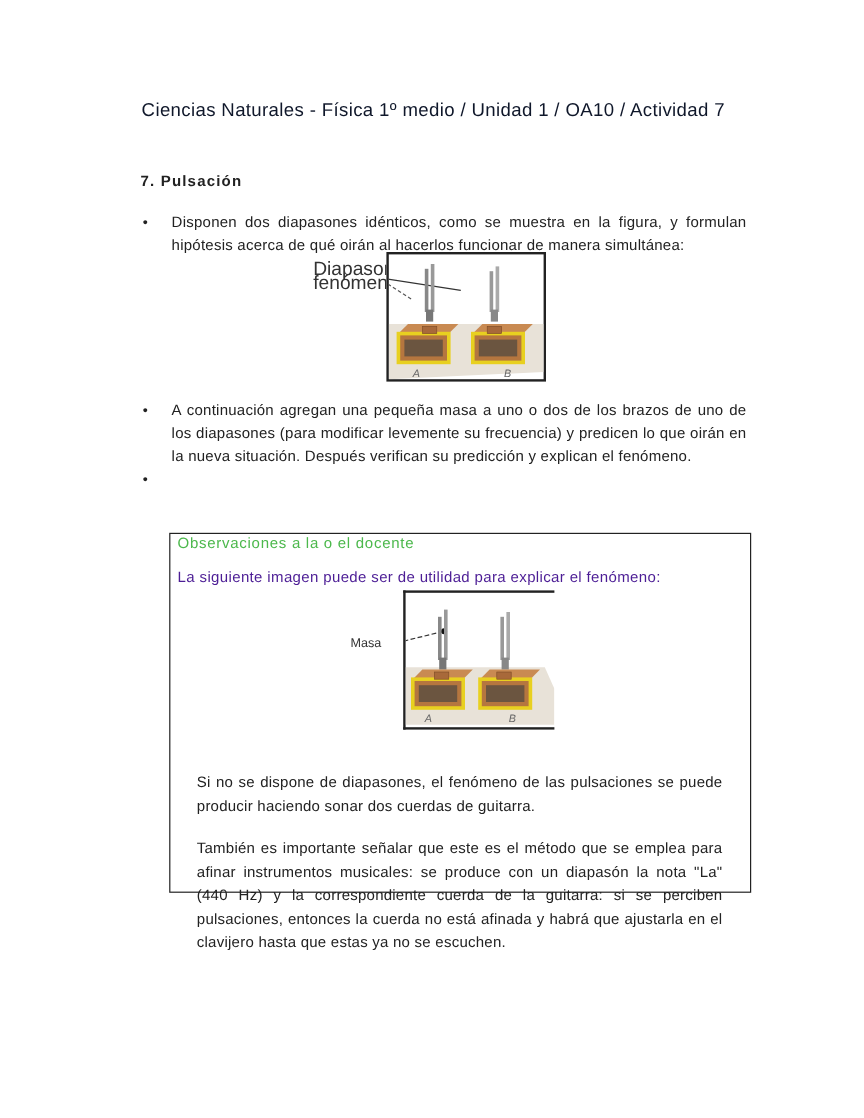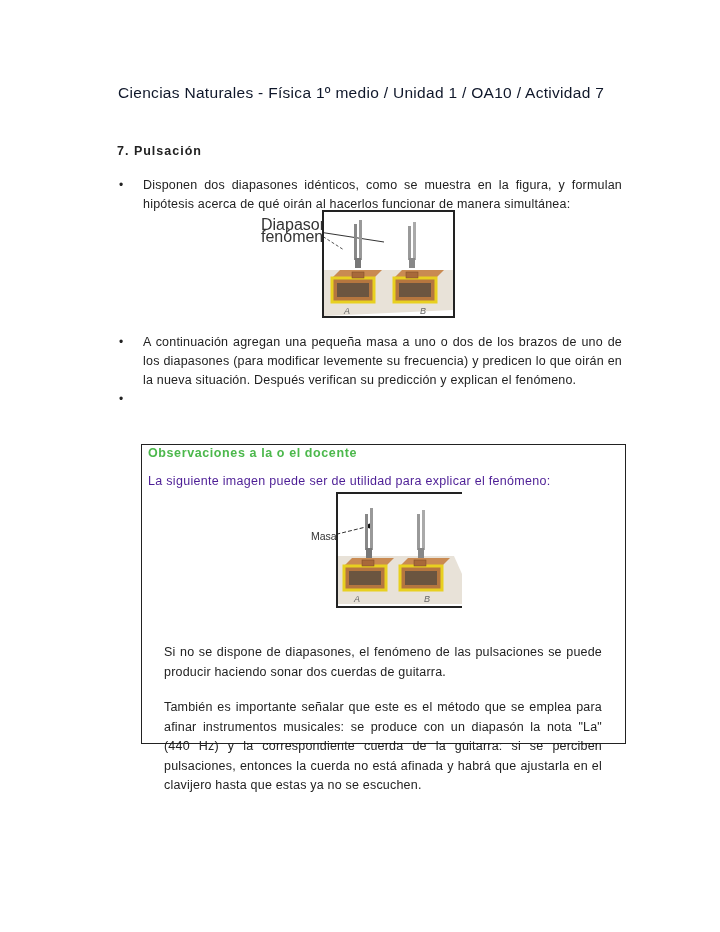--- a/index.html
+++ b/index.html
@@ -32,33 +32,33 @@
   }
   .fig1-label {
     position: absolute; left: 261px; top: 219px; font-size: 16px; line-height: 12px; color: #333;
   }
   .bullets2 { position: absolute; left: 117px; top: 333px; width: 505px; }
   .obs-box {
     position: absolute; left: 141px; top: 444px; width: 485px; height: 300px;
     border: 1.5px solid #222; box-sizing: border-box;
   }
   .obs-title {
-    position: absolute; left: 148px; top: 446px; font-size: 12.5px; font-weight: bold;
+    position: absolute; left: 148px; top: 446px; font-size: 12.5px; font-weight: normal;
     color: #4cb84c; letter-spacing: 0.6px;
   }
   .obs-intro {
     position: absolute; left: 148px; top: 474px; font-size: 12.5px; color: #4c1d95; letter-spacing: 0.3px;
   }
   .fig2 {
     position: absolute; left: 336px; top: 492px; width: 126px; height: 116px;
     border-top: 2px solid #222; border-left: 2px solid #222; border-bottom: 2px solid #222;
     box-sizing: border-box; background: #fff;
   }
   .fig2-label {
-    position: absolute; left: 311px; top: 530px; font-size: 10.5px; color: #333;
+    position: absolute; left: 292px; top: 530px; font-size: 10.5px; color: #333;
   }
   .obs-text {
     position: absolute; left: 148px; top: 627px; width: 470px;
     font-size: 12.5px; line-height: 19.5px; text-align: justify; color: #222; letter-spacing: 0.2px;
   }
   .obs-text p { margin: 16px; }
   svg { display: block; }
 </style>
 </head>
 <body>

